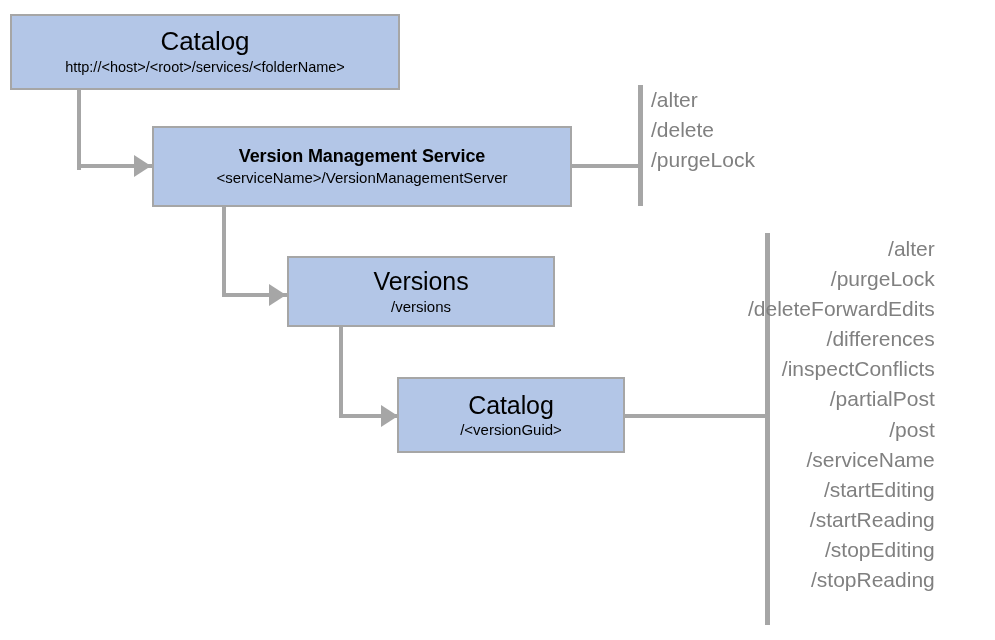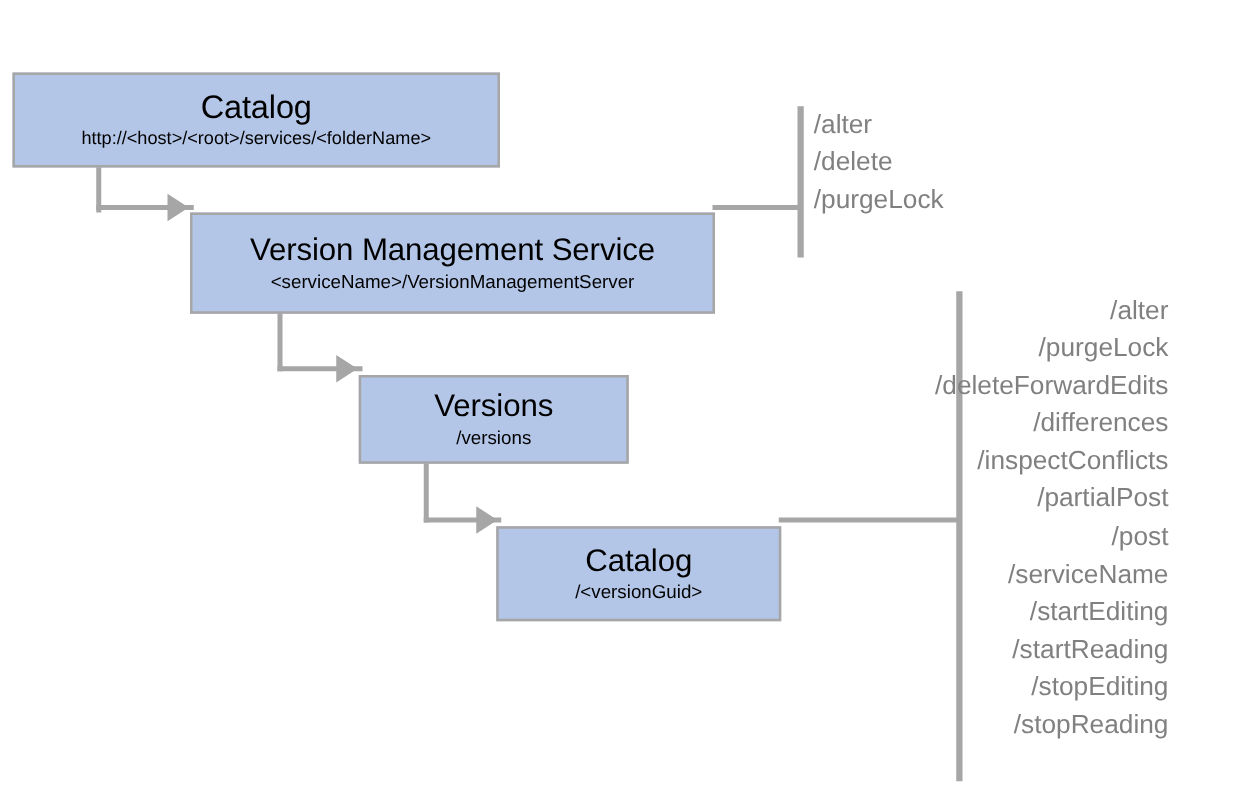--- a/index.html
+++ b/index.html
@@ -22,37 +22,36 @@
     box-sizing: border-box;
     background: #b3c6e7;
     border: 2px solid #a6a6a6;
     display: flex;
     flex-direction: column;
     align-items: center;
     justify-content: center;
     text-align: center;
     color: #000000;
     padding: 2px 6px;
-    margin-top: 44px;
   }
   .node .title {
     font-size: 25px;
     line-height: 1.14;
     letter-spacing: -0.1px;
     white-space: nowrap;
   }
   .node .sub {
     font-size: 15px;
     line-height: 1.2;
     margin-top: 2px;
     white-space: nowrap;
   }
   #node-catalog .title { font-size: 26px; }
   #node-catalog .sub   { font-size: 14.5px; }
-  #node-vms .title     { font-size: 25px; }
+  #node-vms .title     { font-size: 18px; font-weight: bold; }
   #node-vms .sub       { font-size: 15px; }
   #node-versions .title{ font-size: 25px; }
   #node-versions .sub  { font-size: 15px; }
   #node-version .title { font-size: 25px; }
   #node-version .sub   { font-size: 15px; }
 
   
   .seg-h, .seg-v {
     position: absolute;
     background: #a6a6a6;
@@ -114,21 +113,21 @@
   <div class="node" id="node-catalog" style="left:10px; top:14px; width:390px; height:76px;">
     <div class="title">Catalog</div>
     <div class="sub">http://&lt;host&gt;/&lt;root&gt;/services/&lt;folderName&gt;</div>
   </div>
 
   <div class="node" id="node-vms" style="left:152px; top:126px; width:420px; height:81px;">
     <div class="title">Version Management Service</div>
     <div class="sub">&lt;serviceName&gt;/VersionManagementServer</div>
   </div>
 
-  <div class="node" id="node-versions" style="left:287px; top:256px; width:216px; height:71px;">
+  <div class="node" id="node-versions" style="left:287px; top:256px; width:268px; height:71px;">
     <div class="title">Versions</div>
     <div class="sub">/versions</div>
   </div>
 
   <div class="node" id="node-version" style="left:397px; top:377px; width:228px; height:76px;">
     <div class="title">Catalog</div>
     <div class="sub">/&lt;versionGuid&gt;</div>
   </div>
 
   <div class="ops" id="ops-vms" style="left:651px; top:85px;">

